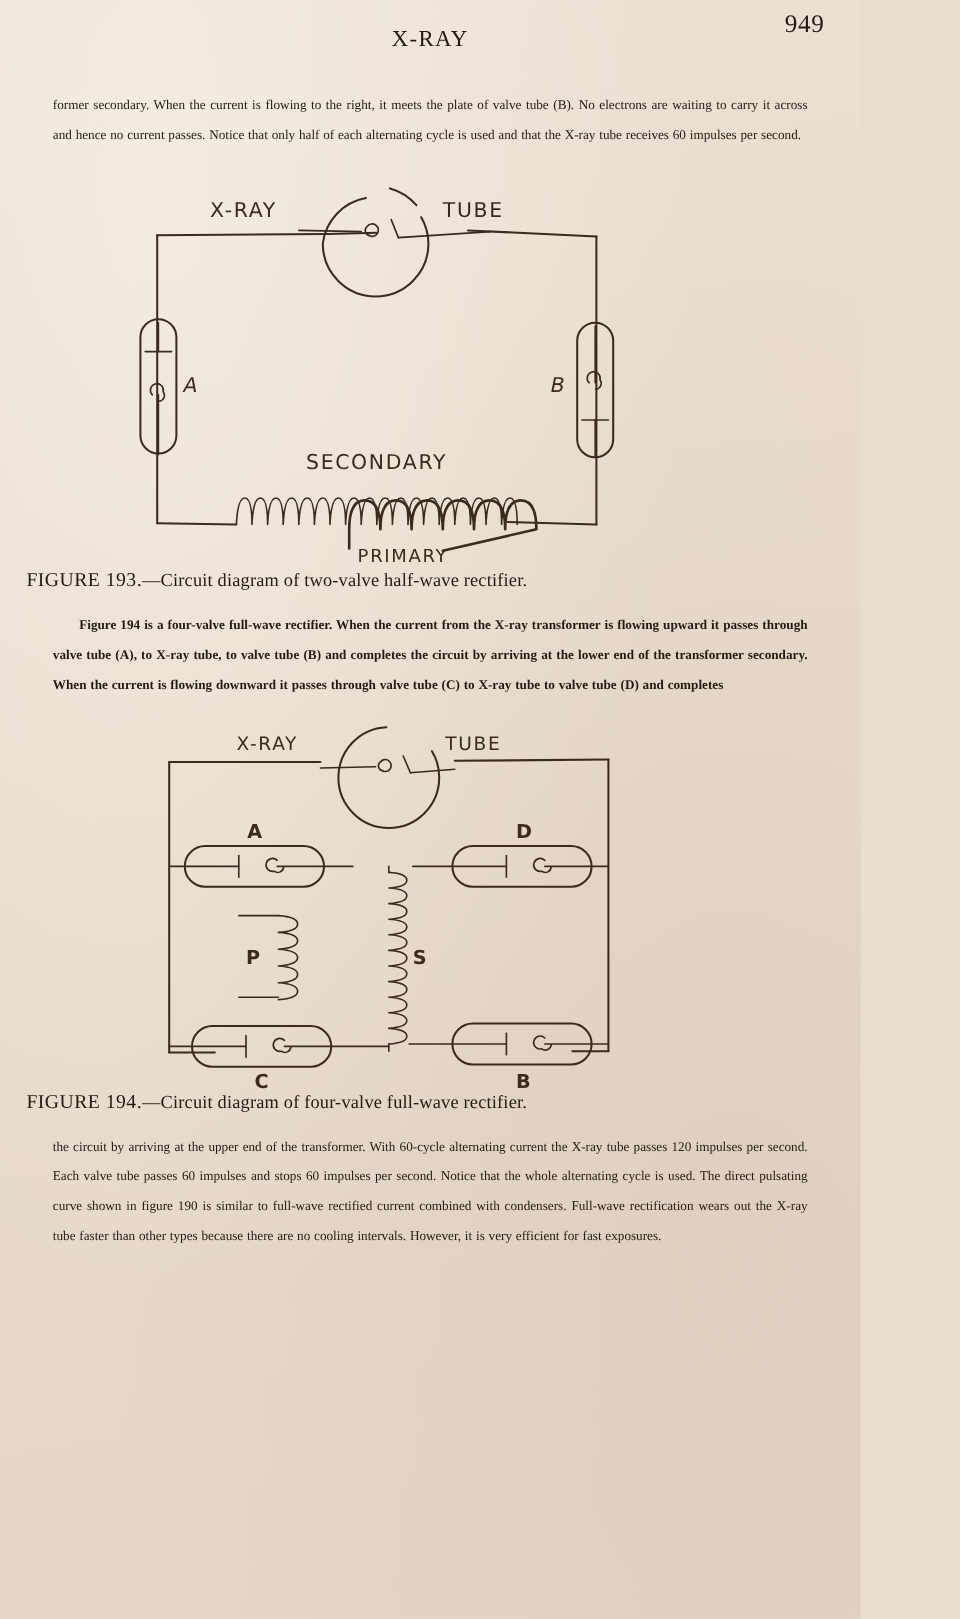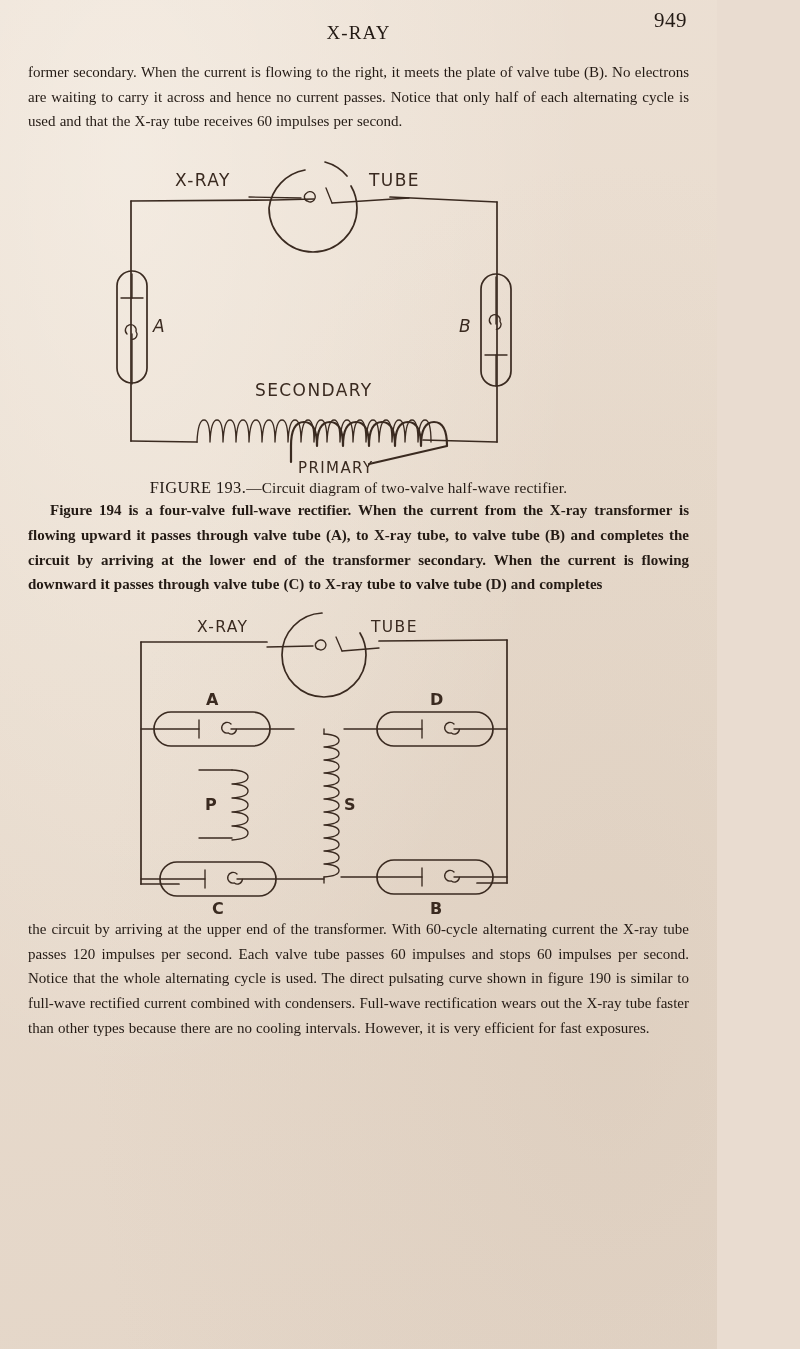--- a/index.html
+++ b/index.html
@@ -43,41 +43,41 @@
   }
   .runhead .folio {
     position: absolute;
     right: 8px;
     top: 8px;
     font-size: 21px;
     letter-spacing: 0.5px;
   }
   
   p.body {
-    margin: 0;
-    font-size: 15px;
+    margin: 16px;
+    font-size: 11px;
     line-height: 24.7px;
     text-align: justify;
     text-align-last: left;
     word-spacing: 0.4px;
     padding: 0 6px;
   }
   p.body.indent { text-indent: 22px; }
   .para-1 { margin-top: 10px; }
   .para-2 { margin-top: 6px; font-weight: bold; }
   .para-3 { margin-top: 5px; }
 
   
   .figure {
     position: relative;
     width: 100%;
   }
   .figure svg { display: block; margin: 0 auto; }
   .figcap {
-    text-align: center;
+    text-align: left;
     font-size: 15.3px;
     letter-spacing: 0.15px;
     margin-top: 1px;
   }
   .figcap .smcap {
     font-variant: small-caps;
     font-size: 16.4px;
     letter-spacing: 0.4px;
   }
   .fig193 { margin-top: 12px; }
@@ -289,17 +289,20 @@
           q 15 1 15 6.5 q 0 5.5 -15 6.5
           q 15 1 15 6.5 q 0 5.5 -15 6.5
           q 15 1 15 6.5 q 0 5.5 -15 6.5
           q 15 1 15 6.5 q 0 5.5 -15 6.5"></path>
         <path class="ink-thin" d="M 245 122 L 245 127"></path>
         <path class="ink-thin" d="M 245 270 L 245 276"></path>
       </g>
       <text class="tubeletter-up" x="265" y="203">S</text>
     </svg>
 
+    <div class="figcap cap194">
+      <span class="smcap">FIGURE 194.</span><span>—Circuit diagram of four-valve full-wave rectifier.</span>
+    </div>
   </div>
 
   <p class="body para-3">the circuit by arriving at the upper end of the transformer. With 60-cycle alternating current the X-ray tube passes 120 impulses per second. Each valve tube passes 60 impulses and stops 60 impulses per second. Notice that the whole alternating cycle is used. The direct pulsating curve shown in figure 190 is similar to full-wave rectified current combined with condensers. Full-wave rectification wears out the X-ray tube faster than other types because there are no cooling intervals. However, it is very efficient for fast exposures.</p>
 
 </div>
 
 </body></html>

